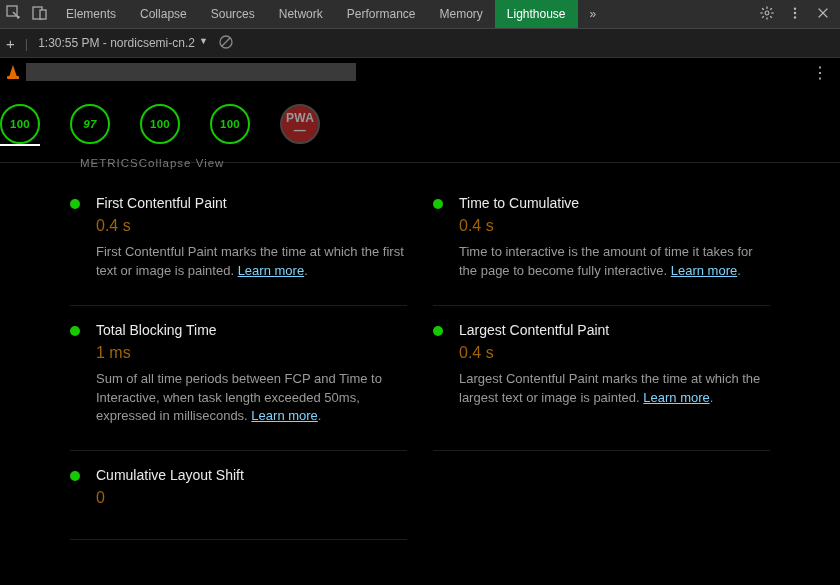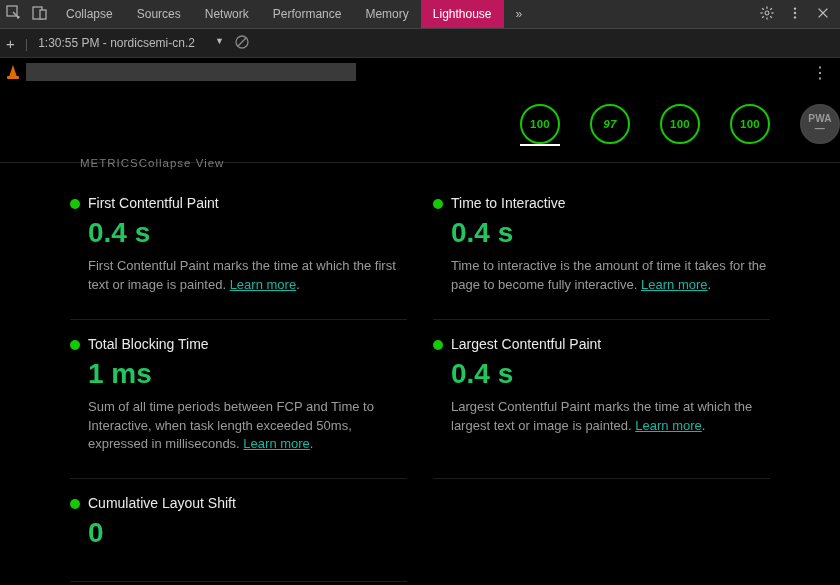--- a/index.html
+++ b/index.html
@@ -1,64 +1,65 @@
 <!DOCTYPE html>
 <html><head>
 <meta charset="utf-8">
 <style>
 html,body{margin:0;padding:0;background:#000;color:#ccc;font-family:"Helvetica Neue",Arial,sans-serif;font-size:13px;width:840px;height:585px;overflow:hidden}
 .tabbar{display:flex;align-items:center;height:28px;background:#2e2e2e;border-bottom:1px solid #444}
 .tab-icons-left{display:flex;align-items:center;padding:0 6px;gap:10px}
 .tab-icons-left svg{width:16px;height:16px;stroke:#aaa;fill:none}
 .tab{padding:0 12px;height:28px;display:flex;align-items:center;color:#bbb;font-size:12px;cursor:default}
-.tab.active{background:#be185d;color:#fff}
+.tab.active{background:#15803d;color:#fff}
 .tab-icons-right{margin-left:auto;display:flex;align-items:center;gap:14px;padding:0 10px}
 .tab-icons-right svg{width:14px;height:14px;fill:#bbb}
 .subbar{display:flex;align-items:center;height:28px;background:#1f1f1f;border-bottom:1px solid #333;padding:0 6px;gap:10px}
 .subbar .plus{color:#bbb;font-size:15px}
-.subbar .session{color:#bbb;font-size:12px;display:flex;align-items:flex-start;gap:20px}
+.subbar .session{color:#bbb;font-size:12px;display:flex;align-items:flex-start;gap:4px}
 .subbar .session .caret{font-size:9px}
 .subbar .noentry svg{width:16px;height:16px;stroke:#888;fill:none}
 .urlbar{display:flex;align-items:center;height:28px;background:#000;padding:0 6px;gap:6px}
 .cone{width:14px;height:14px;position:relative}
 .cone::before{content:"";position:absolute;left:3px;top:0;border-left:4px solid transparent;border-right:4px solid transparent;border-bottom:12px solid #e06c00}
 .cone::after{content:"";position:absolute;bottom:0;left:1px;width:12px;height:3px;background:#e06c00;border-radius:1px}
 .urlinput{flex:0 0 330px;height:18px;background:#3a3a3a;border:none}
 .urlbar .dots{margin-left:auto;color:#bbb;font-size:16px;padding-right:6px}
-.scores{display:flex;justify-content:flex-end;gap:30px;padding:18px 0;border-bottom:1px solid #222}
+.scores{display:flex;justify-content:flex-start;gap:30px;padding:18px 0;border-bottom:1px solid #222}
 .score{width:36px;height:36px;border-radius:50%;display:flex;align-items:center;justify-content:center;font-size:11.5px;font-weight:600;letter-spacing:.3px}
 .score.green{border:2px solid #14c900;color:#14c900}
-.score.grey{background:#404040;border:2px solid #444;color:#999;font-size:10px;text-align:center;line-height:1}
+.score.grey{background:#7f1d1d;border:2px solid #444;color:#999;font-size:12px;text-align:center;line-height:1}
 .metrics-head{display:flex;justify-content:flex-start;padding:0 80px;margin-top:-6px;color:#7b7b7b;font-size:11.5px;letter-spacing:1px}
 .metrics-grid{display:grid;grid-template-columns:1fr 1fr;column-gap:26px;row-gap:0;padding:10px 70px 0}
 .metric{padding:16px 0 24px;border-bottom:1px solid #1e1e1e}
-.metric-row{display:flex;gap:8px}
+.metric-row{display:flex;gap:16px}
 .dot{width:10px;height:10px;border-radius:50%;background:#14c900;margin-top:4px;flex-shrink:0}
 .m-title{color:#eaeaea;font-size:14px;margin-bottom:6px}
-.m-value{color:#22c55e;font-size:28px;font-weight:700;margin-bottom:8px}
+.m-value{color:#a16207;font-size:16px;font-weight:400;margin-bottom:8px}
 .m-desc{color:#9a9a9a;font-size:13px;line-height:1.45}
-.m-desc a{color:#14b8a6;text-decoration:underline;cursor:pointer}
+.m-desc a{color:#7dd3fc;text-decoration:underline;cursor:pointer}
 .underline-active{border-bottom:2px solid #fff;margin-bottom:-2px}
 </style>
 </head>
 <body>
 
 <div class="tabbar">
   <div class="tab-icons-left">
     <span><svg viewBox="0 0 16 16">
           <rect x="1" y="1" width="10" height="10" stroke-width="1.3"></rect>
           <path d="M7 7 L13 13" stroke-width="1.5"></path>
           <path d="M13 13 L11 13 L13 11 Z" fill="#aaa"></path>
         </svg></span>
     <span><svg viewBox="0 0 16 16">
           <rect x="1" y="2" width="9" height="12" stroke-width="1.3"></rect>
           <rect x="8" y="5" width="6" height="9" stroke-width="1.3" fill="#2e2e2e"></rect>
         </svg></span>
   </div>
   <div id="tabs-container" style="display:flex">
+      <div class="tab">Elements</div>
       <div class="tab">Collapse</div>
       <div class="tab">Sources</div>
       <div class="tab">Network</div>
       <div class="tab">Performance</div>
       <div class="tab">Memory</div>
       <div class="tab active">Lighthouse</div>
     </div>
   <span class="tab">»</span>
   <div class="tab-icons-right">
     <span><svg viewBox="0 0 16 16">
@@ -137,21 +138,21 @@
           <div class="m-title">First Contentful Paint</div>
           <div class="m-value">0.4 s</div>
           <div class="m-desc">First Contentful Paint marks the time at which the first text or image is painted. <a>Learn more</a>.</div>
         </div>
       </div>
     </div>
     <div class="metric">
       <div class="metric-row">
         <div class="dot"></div>
         <div>
-          <div class="m-title">Time to Interactive</div>
+          <div class="m-title">Time to Cumulative</div>
           <div class="m-value">0.4 s</div>
           <div class="m-desc">Time to interactive is the amount of time it takes for the page to become fully interactive. <a>Learn more</a>.</div>
         </div>
       </div>
     </div>
     <div class="metric">
       <div class="metric-row">
         <div class="dot"></div>
         <div>
           <div class="m-title">Total Blocking Time</div>

